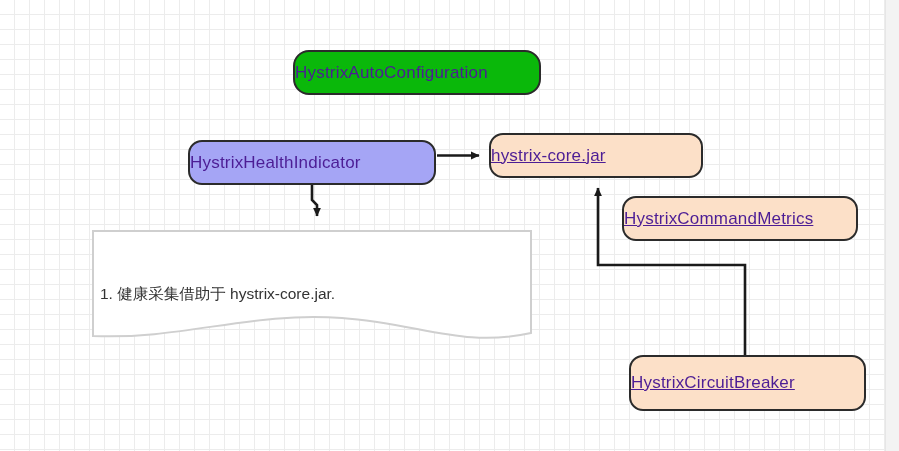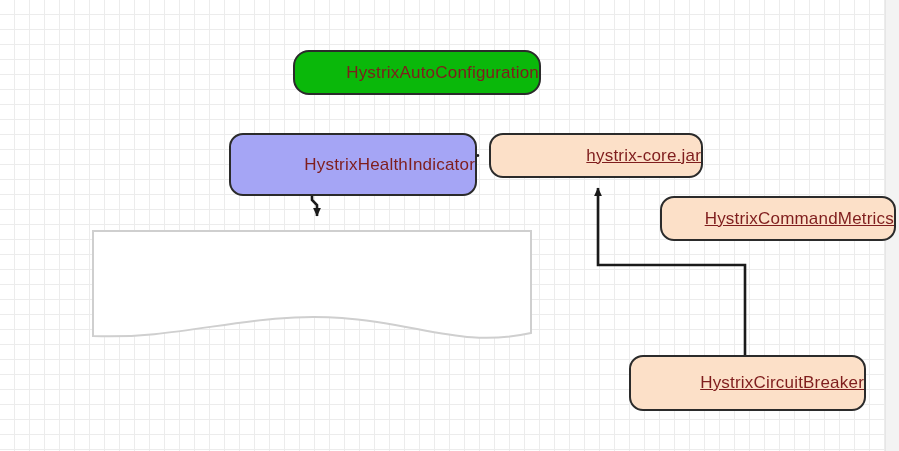--- a/index.html
+++ b/index.html
@@ -25,24 +25,24 @@
     position: absolute;
     top: 0; right: 0;
     width: 14px; height: 451px;
     background: #f3f3f3;
     border-left: 1px solid #e6e6e6;
   }
   .node {
     position: absolute;
     display: flex;
     align-items: center;
-    justify-content: flex-end;
+    justify-content: flex-start;
     border: 2.5px solid #2b2b2b;
     border-radius: 14px;
-    color: #7f1d1d;
+    color: #4c1d95;
     font-size: 17px;
     letter-spacing: 0.2px;
     white-space: nowrap;
     z-index: 5;
   }
   .node.green { background: #0ab80a; border-radius: 16px; }
   .node.purple { background: #a5a5f5; }
   .node.peach  { background: #fce0c8; text-decoration: underline; }
 
   #note {
@@ -94,40 +94,41 @@
 
     <g>
       <path d="M745,355 L745,265 L598,265 L598,188" stroke="#1a1a1a" stroke-width="2.6" fill="none" marker-end="url(#arrowhead)"></path>
     </g>
   </svg>
 
   <div class="node green" style="left:293px; top:50px; width:248px; height:45px;">
     <span>HystrixAutoConfiguration</span>
   </div>
 
-  <div class="node purple" style="left:188px; top:133px; width:248px; height:63px;margin-left:41px;">
+  <div class="node purple" style="left:188px; top:140px; width:248px; height:45px;">
     <span>HystrixHealthIndicator</span>
   </div>
 
   <div class="node peach" style="left:489px; top:133px; width:214px; height:45px;">
     <span>hystrix-core.jar</span>
   </div>
 
-  <div class="node peach" style="left:660px; top:196px; width:236px; height:45px;">
+  <div class="node peach" style="left:622px; top:196px; width:236px; height:45px;">
     <span>HystrixCommandMetrics</span>
   </div>
 
   <div class="node peach" style="left:629px; top:355px; width:237px; height:56px;">
     <span>HystrixCircuitBreaker</span>
   </div>
 
   <div id="note">
     <svg viewBox="0 0 440 115" preserveAspectRatio="none" xmlns="http://www.w3.org/2000/svg">
       <path d="M1,1 L439,1 L439,103
                C370,118 330,94 250,88
                C160,81 90,110 1,106 Z" fill="#ffffff" stroke="#cfcfcf" stroke-width="2"></path>
     </svg>
     <div class="note-text">
+      <div>1. 健康采集借助于 hystrix-core.jar.</div>
     </div>
   </div>
 
   <div id="right-gutter"></div>
 </div>
 
 </body></html>

